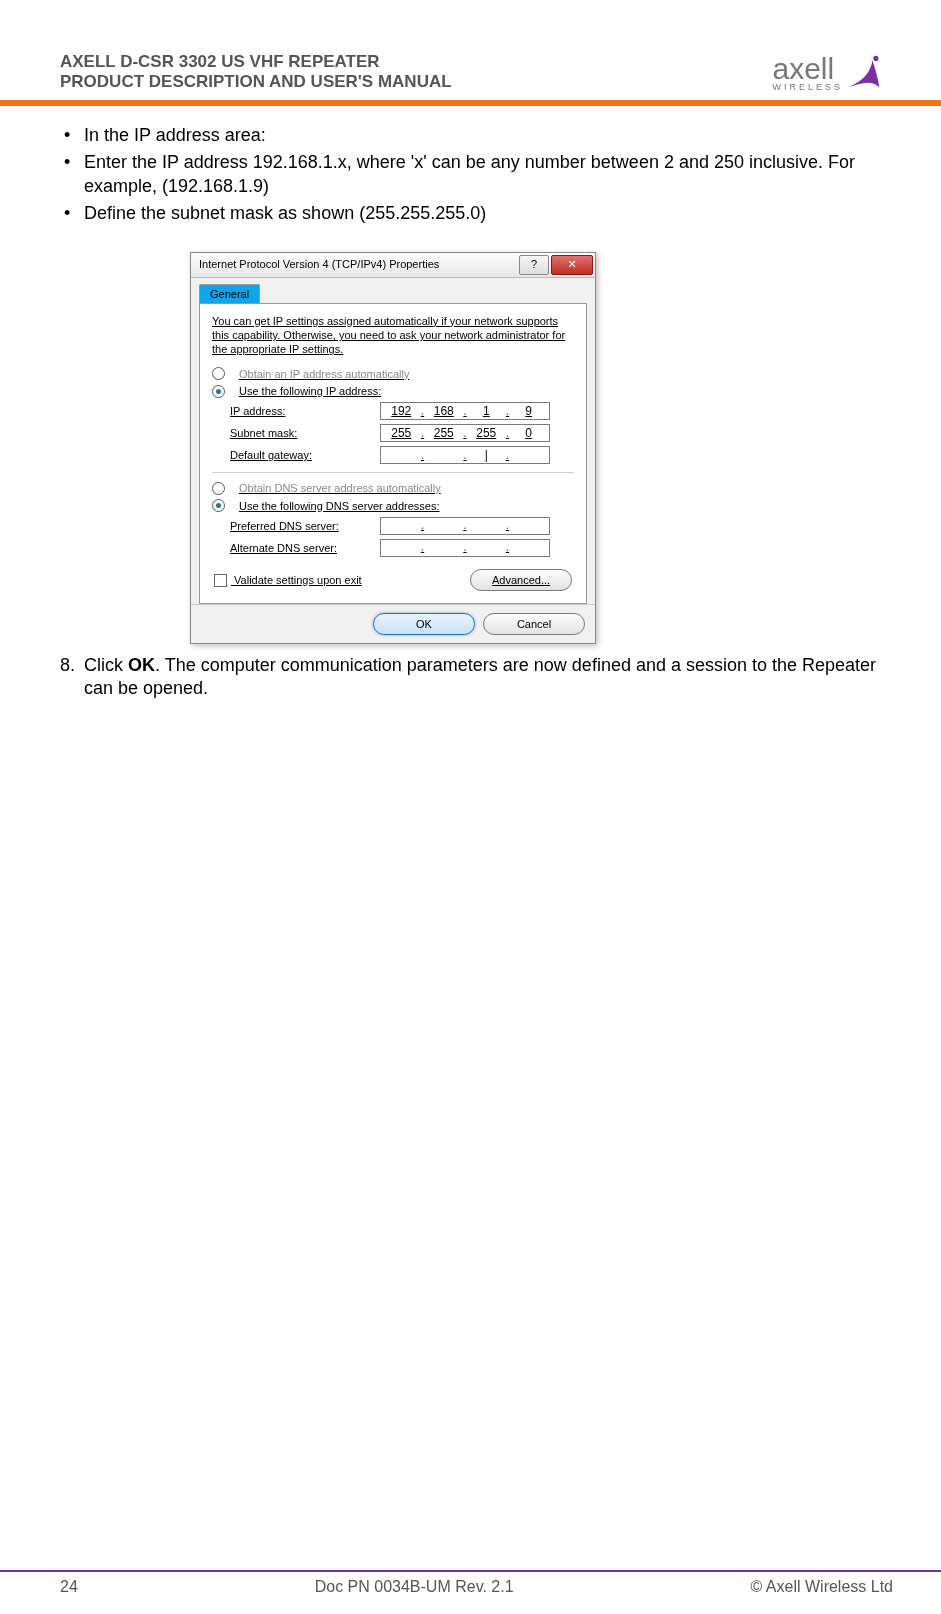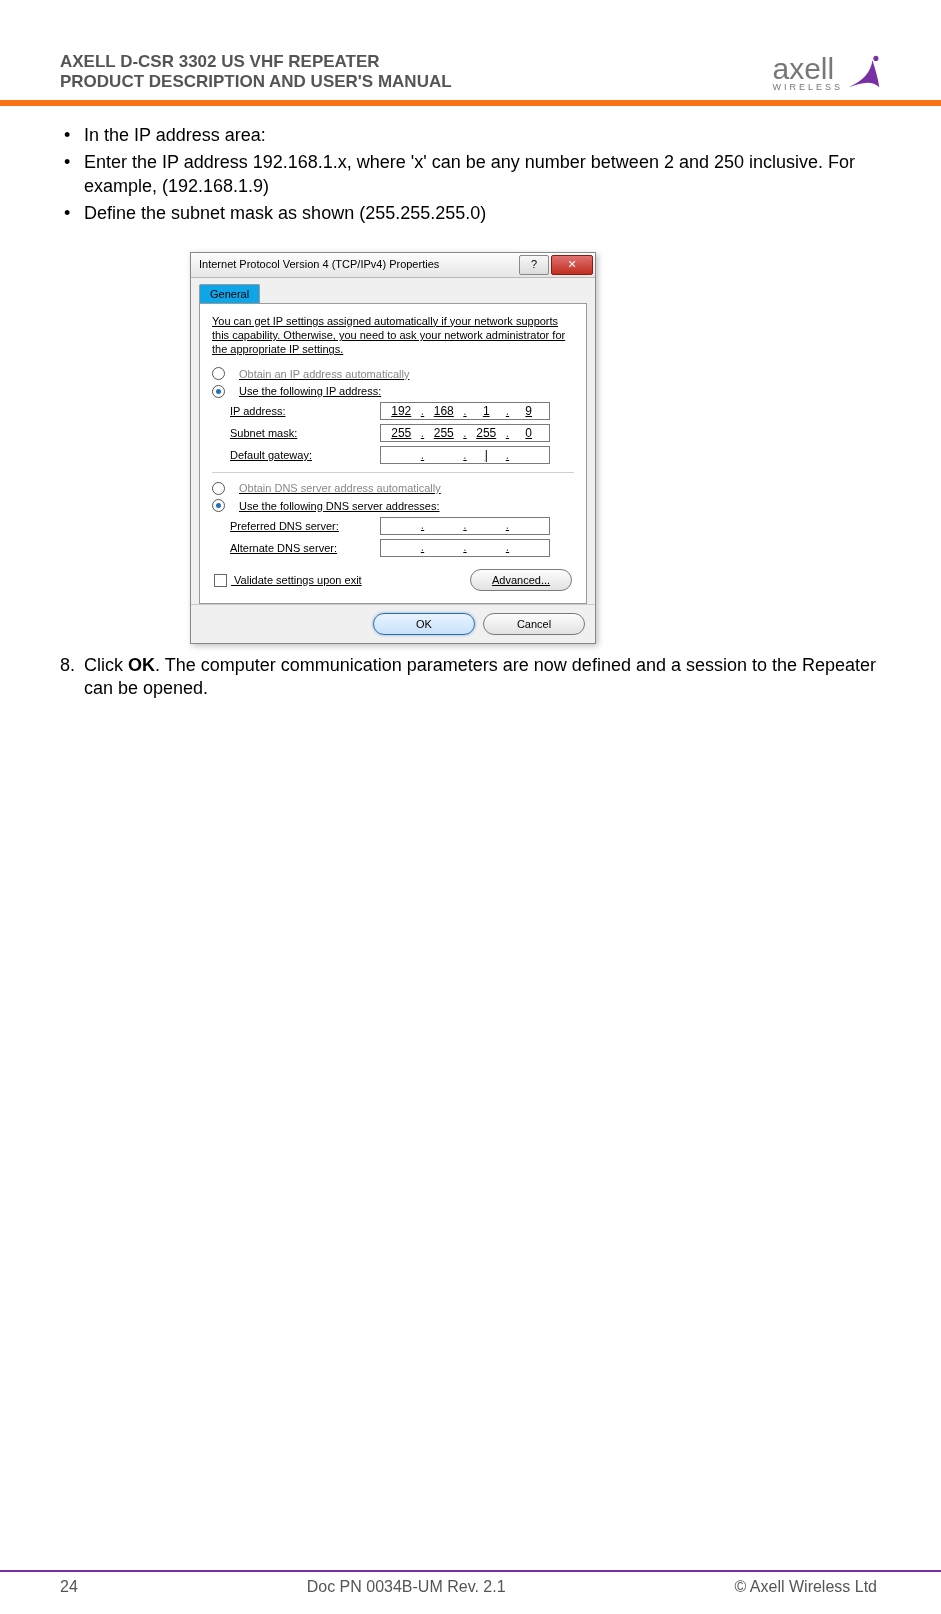--- a/index.html
+++ b/index.html
@@ -216,21 +216,21 @@
       border-top: 1px solid #d0d0d0;
       margin: 8px 0;
     }
 
     .footer {
       position: absolute;
       bottom: 18px;
       left: 0;
       right: 0;
       border-top: 2px solid #7a2fa4;
-      padding: 6px 64px 0 60px;
+      padding: 6px 48px 0 60px;
       display: flex;
       justify-content: space-between;
       font-size: 16px;
       color: #555;
     }
   </style>
 </head>
 <body>
 
 <div class="header">

